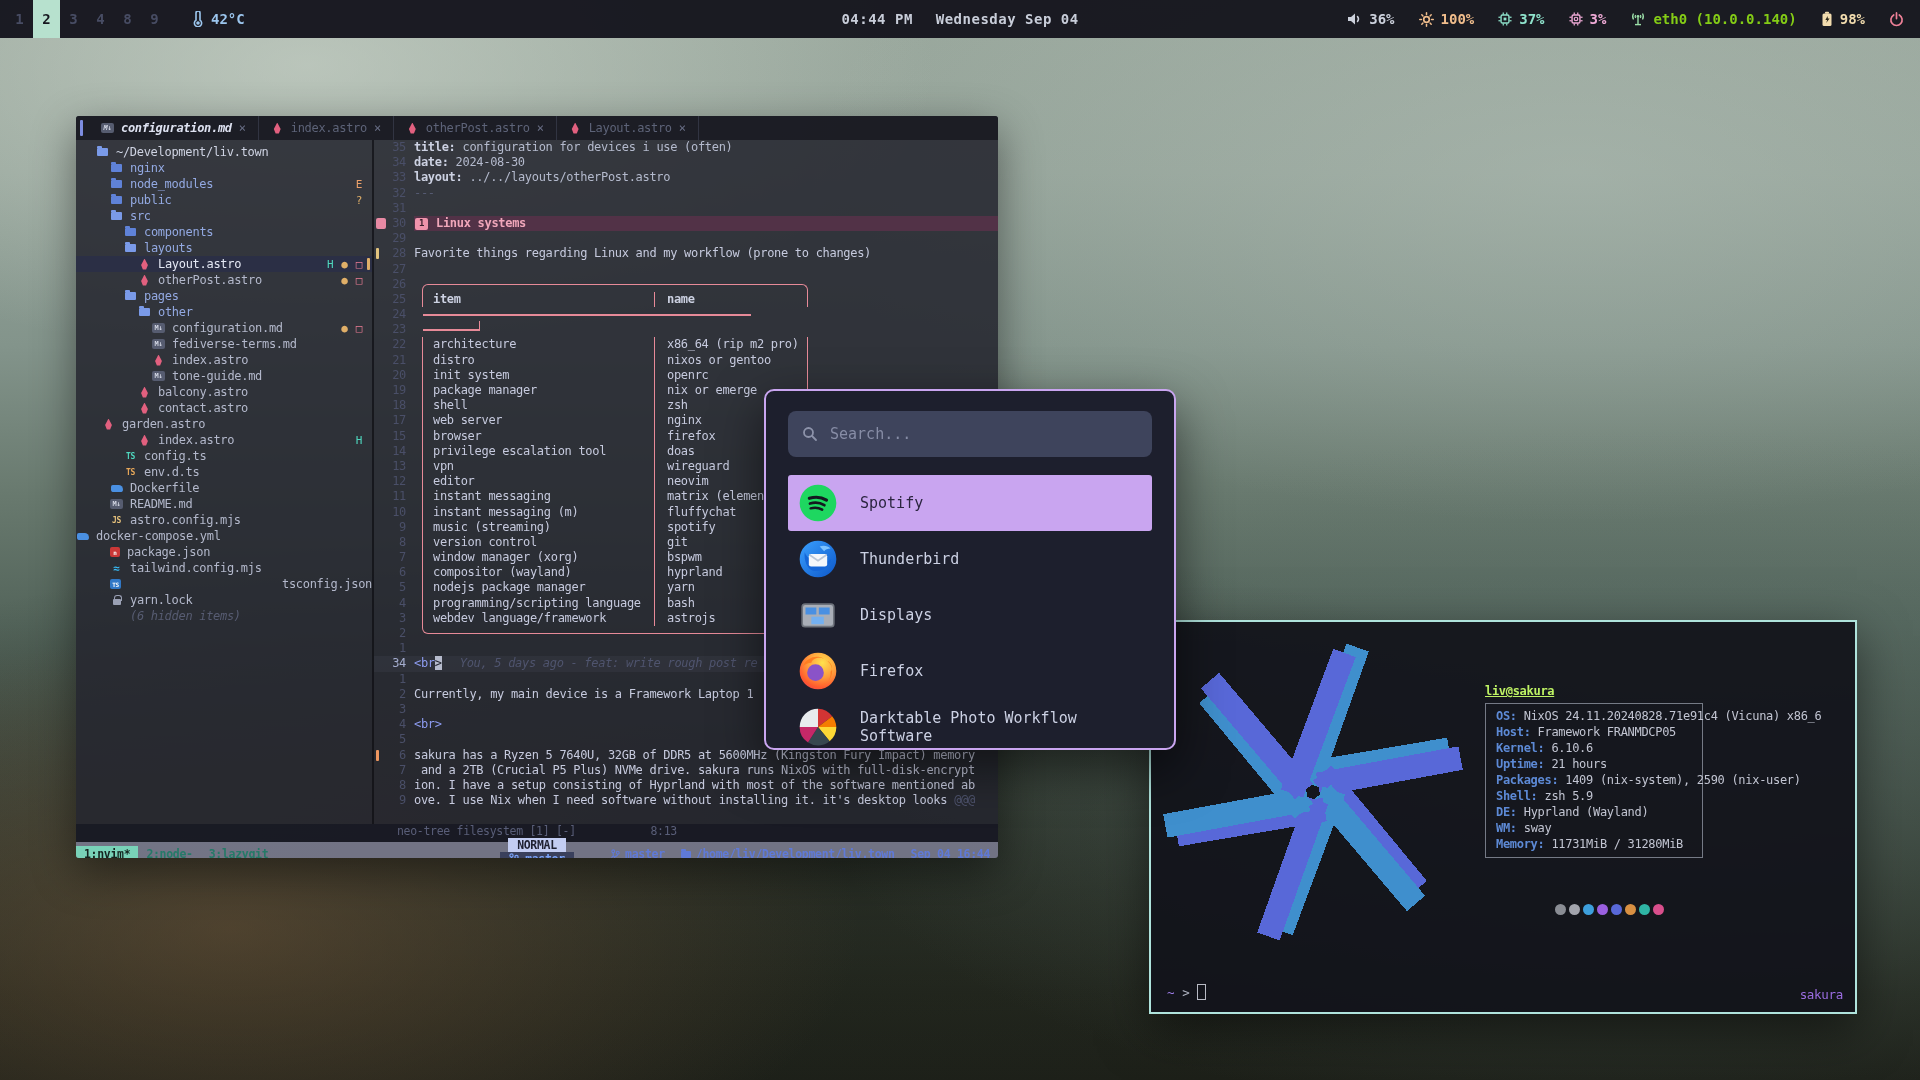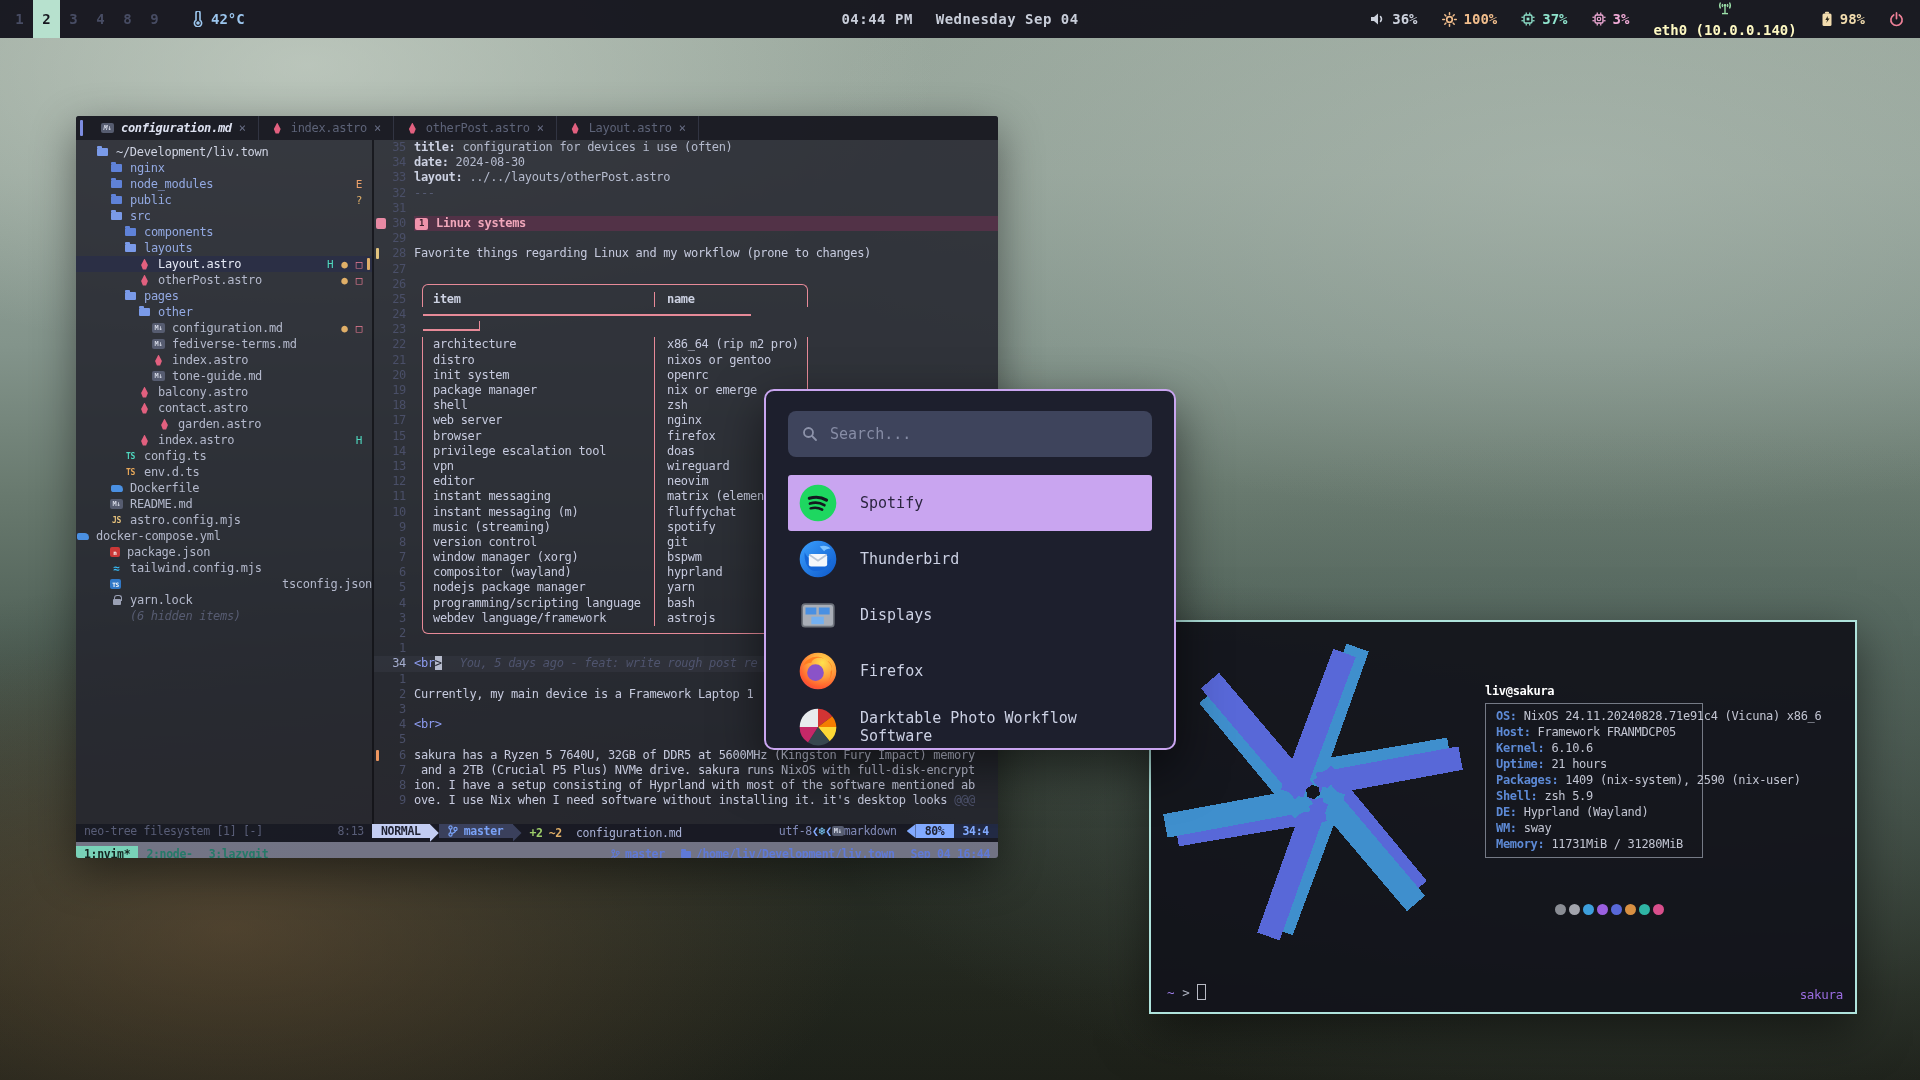--- a/index.html
+++ b/index.html
@@ -23,21 +23,21 @@
     font-weight:bold; font-size:14px; color:#c3c8d8; }
   .ws-wrap { display:flex; margin-left:6px; height:38px; }
   .ws { width:27px; height:38px; display:flex; align-items:center; justify-content:center; color:#474c63; cursor:default; }
   .ws.active { background:#b7e1ce; color:#16161e; }
   .temp { display:flex; align-items:center; gap:7px; margin-left:24px; color:#9cc6ee; }
   .clock { position:absolute; left:0; right:0; text-align:center; color:#c8cdd9; letter-spacing:.5px; }
   .clock span { margin:0 7px; }
   .modules { margin-left:auto; display:flex; align-items:center; gap:24px; padding-right:16px; }
   .mod { display:flex; align-items:center; gap:7px; }
   .mod.vol { color:#ccd1dc; } .mod.bri { color:#f0bd8c; } .mod.cpu { color:#8fe3cc; }
-  .mod.gpu { color:#efaad6; } .mod.net { color:#fef9c3;flex-direction:column; } .mod.bat { color:#f2dcae; }
+  .mod.gpu { color:#efaad6; } .mod.net { color:#84cc16; } .mod.bat { color:#f2dcae; }
   .mod.pow { color:#ef8198; }
   .micon { display:inline-flex; }
 
   
   .ewin { position:absolute; left:76px; top:116px; width:922px; height:742px; z-index:10;
     background:rgba(36,38,47,.88); border-radius:3px; overflow:hidden;
     box-shadow:0 14px 44px rgba(0,0,0,.45); font-size:12px; letter-spacing:-.3px; color:#c6cade; }
   .tabbar { height:24px; background:rgba(26,27,35,.92); display:flex; align-items:center; padding-left:4px; }
   .tabbar .startbar { width:3px; height:16px; background:#7d8ce0; margin-right:6px; border-radius:1px; }
   .tab { display:flex; align-items:center; gap:7px; padding:0 12px; height:24px; color:#5d6378; border-right:1px solid rgba(90,96,120,.35); cursor:default; }
@@ -104,21 +104,21 @@
   .tbl.top { height:15.2px; align-items:flex-end; }
   .tbl.top > div { height:8px; width:386px; border:1.5px solid #e78a98; border-bottom:none; border-radius:6px 6px 0 0; }
   .tbl.bot > div { height:8px; width:386px; border:1.5px solid #e78a98; border-top:none; border-radius:0 0 6px 6px; }
   .tbl.under .c1, .tbl.under .c2 { position:relative; }
   .uline { position:absolute; left:0; top:7px; height:1.5px; background:#e78a98; }
   .tbl.under .c1 .uline { width:232px; } .tbl.under .c2 .uline { width:96px; }
   .stub { position:absolute; left:0; top:7px; width:57px; height:1.5px; background:#e78a98; }
   .stub::after { content:""; position:absolute; right:0; top:-8px; width:1.5px; height:9px; background:#e78a98; }
 
   
-  .sline { height:18px; display:flex; align-items:flex-start; background:rgba(25,26,35,.93); font-size:11.5px; }
+  .sline { height:18px; display:flex; align-items:center; background:rgba(25,26,35,.93); font-size:11.5px;flex-direction:column; }
   .sl-tree { width:296px; flex:none; display:flex; align-items:center; color:#595e78; padding:0 8px; }
   .sl-tree .rt { margin-left:auto; }
   .seg { display:flex; align-items:center; padding:0 9px; font-weight:bold; }
   .seg.mode { background:#c3cdf2; color:#1e2030; }
   .chev { width:9px; align-self:stretch; clip-path:polygon(0 0,100% 50%,0 100%); }
   .chevl { width:9px; align-self:stretch; clip-path:polygon(100% 0,0 50%,100% 100%); }
   .seg.git { background:#3a405c; color:#7aa2f7; gap:6px; }
   .plus { color:#9ece6a; margin-left:8px; } .tilde { color:#e0af68; margin-left:6px; }
   .fname { color:#a9b1d6; margin-left:14px; align-self:center; }
   .sl-right { margin-left:auto; display:flex; align-items:stretch; }
@@ -147,21 +147,21 @@
   .litem { height:56px; display:flex; align-items:center; gap:22px; padding:0 10px; border-radius:3px; color:#ccd1e4; font-size:15px; }
   .litem.sel { background:#c9a5f0; color:#2b2540; }
   .aicon { width:40px; height:40px; flex:none; display:flex; align-items:center; justify-content:center; }
 
   
   .term { position:absolute; left:1149px; top:620px; width:708px; height:394px; z-index:30;
     background:rgba(18,19,27,.94); border:2px solid #afe3dc; overflow:hidden;
     box-shadow:0 16px 46px rgba(0,0,0,.5); font-size:12px; letter-spacing:-.3px; }
   .nixlogo { position:absolute; left:12px; top:20px; }
   .finfo { position:absolute; left:334px; top:62px; white-space:nowrap; }
-  .fuser { color:#ffffff; font-weight:bold; }
+  .fuser { color:#bef264; font-weight:bold;text-decoration:underline; }
   .fbox { margin-top:5px; border:1px solid rgba(150,156,170,.75); width:218px; padding:4px 0 5px 10px; }
   .fline { height:16px; line-height:16px; }
   .fl { color:#5d8ad6; font-weight:bold; } .fv { color:#c2c5d2; }
   .dots { position:absolute; left:404px; top:282px; display:flex; gap:3px; }
   .dots i { width:11px; height:11px; border-radius:50%; display:block; }
   .prompt { position:absolute; left:16px; bottom:12px; display:flex; align-items:center; gap:8px; font-size:12.5px; }
   .prompt .tilde2 { color:#9d7ce8; } .prompt .gt { color:#aeb2c0; }
   .cursorbox { width:9px; height:16px; border:1.5px solid #b8bac4; }
   .hostname { position:absolute; right:12px; bottom:10px; color:#9a6ce0; font-size:12.5px; }
 </style>
@@ -436,21 +436,21 @@
             <i></i>
           </span>
           <span class="lbl">balcony.astro</span>
         </div>
         <div class="trow file" style="padding-left: 62px;">
           <span class="ti ti-astro">
             <i></i>
           </span>
           <span class="lbl">contact.astro</span>
         </div>
-        <div class="trow file" style="padding-left: 82px;">
+        <div class="trow file" style="padding-left: 26px;">
           <span class="ti ti-astro">
             <i></i>
           </span>
           <span class="lbl">garden.astro</span>
         </div>
         <div class="trow file" style="padding-left: 62px;">
           <span class="ti ti-astro">
             <i></i>
           </span>
           <span class="lbl">index.astro</span>

